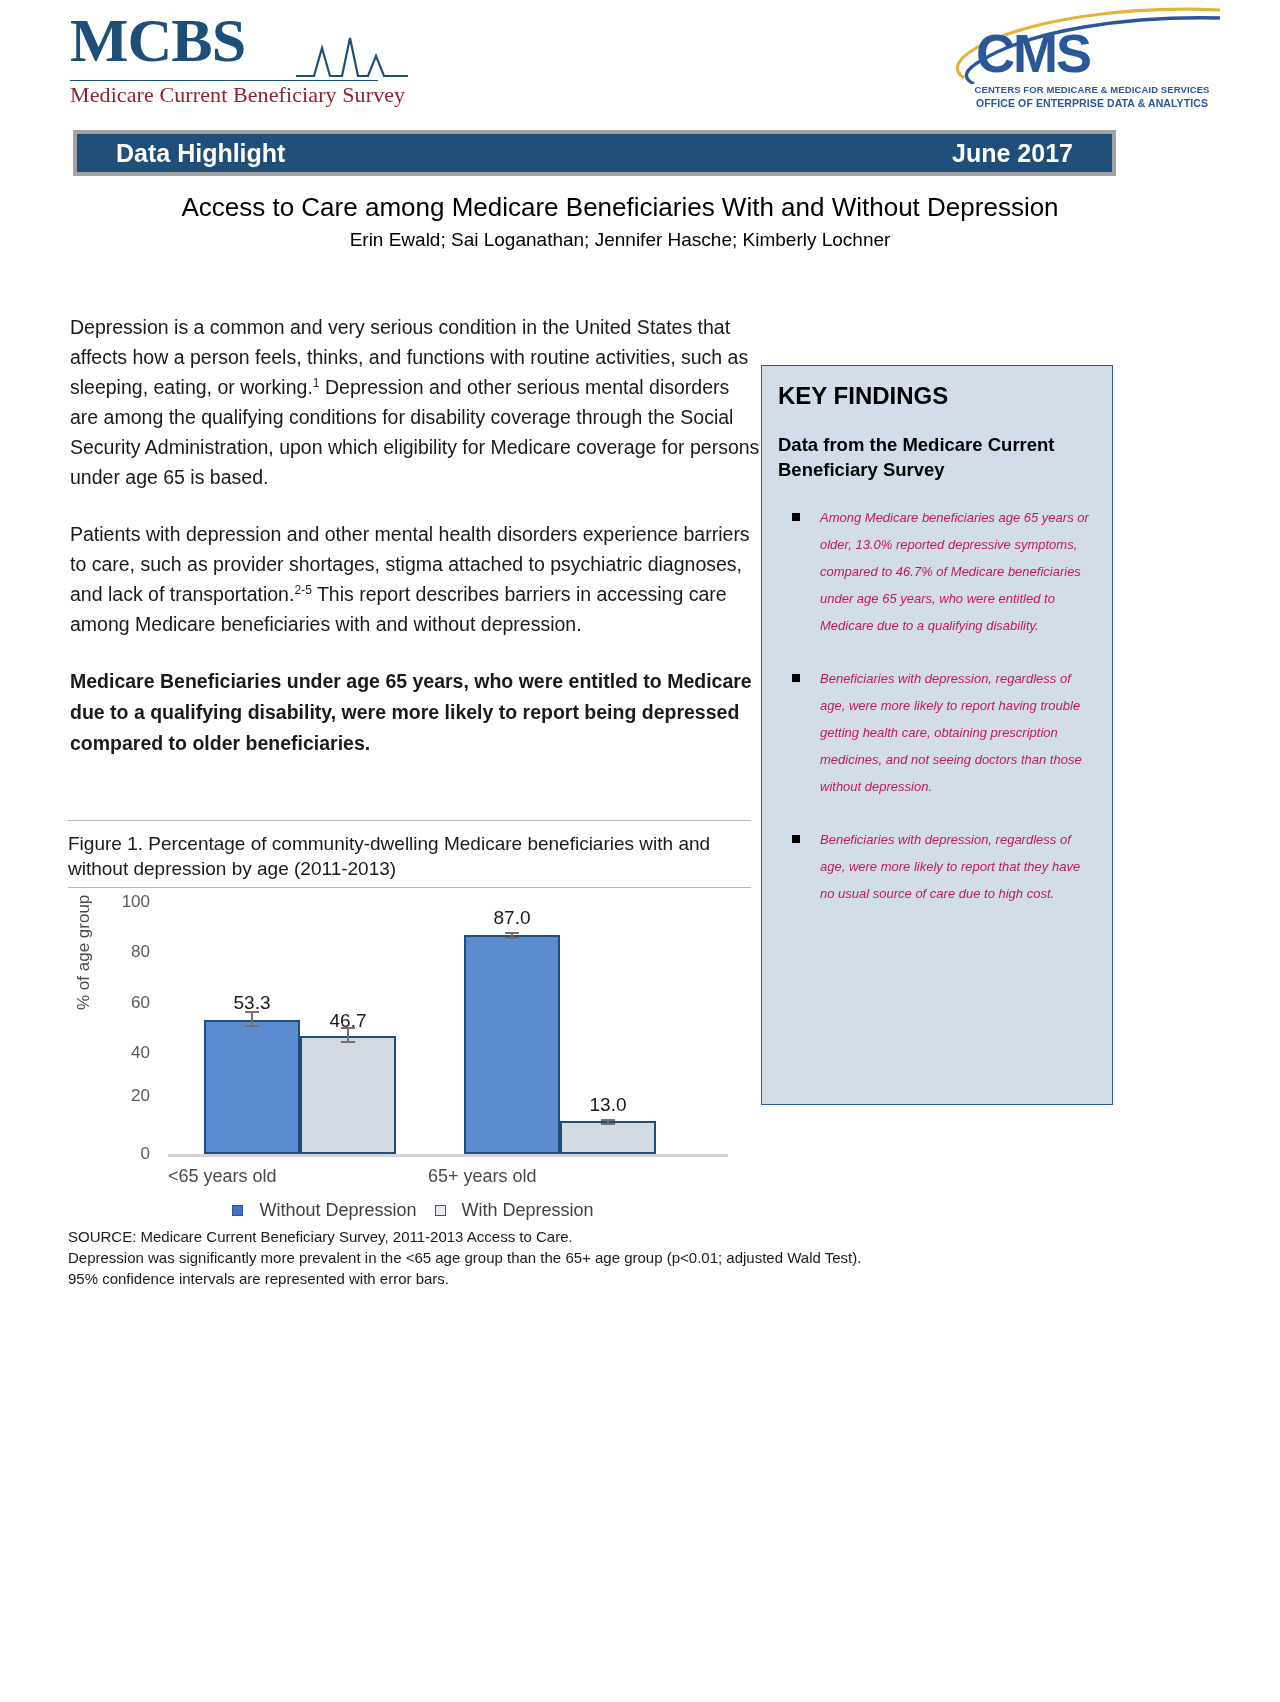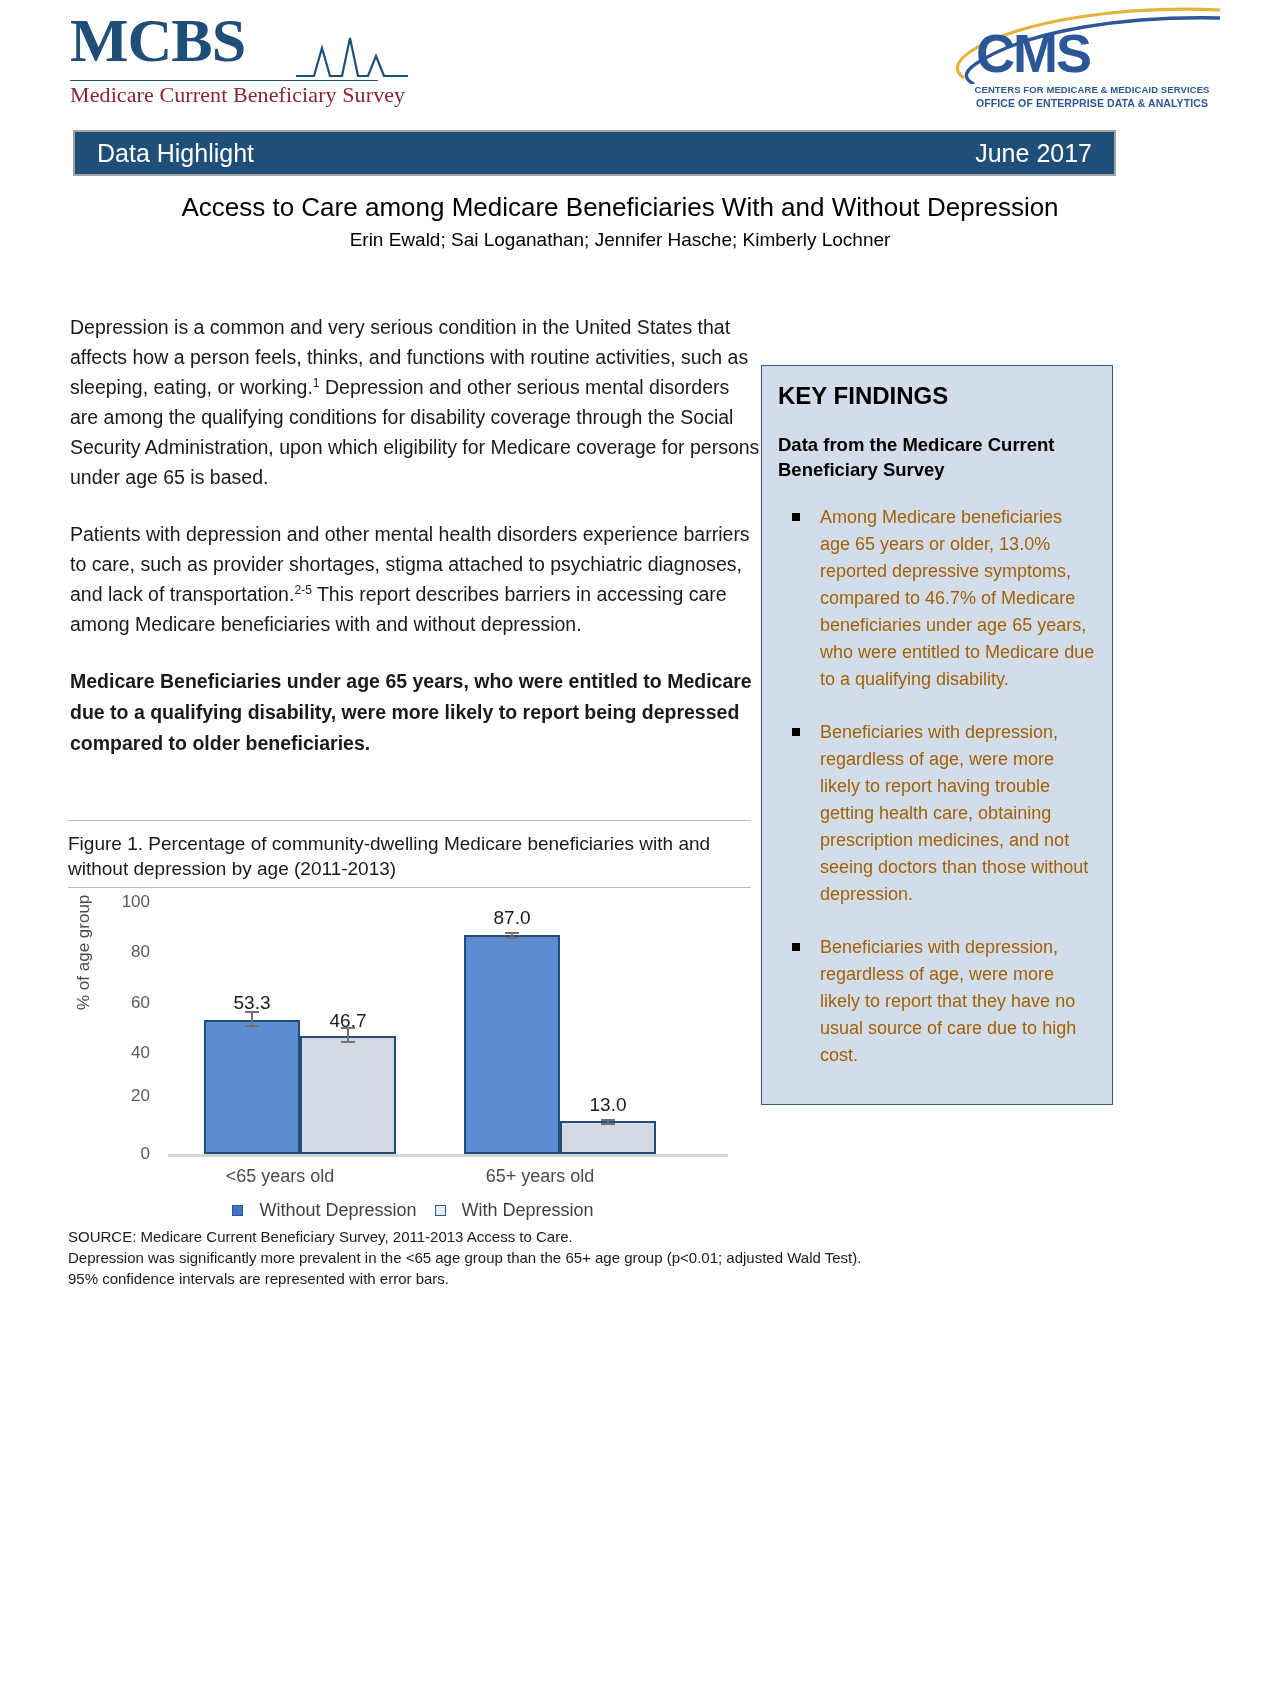--- a/index.html
+++ b/index.html
@@ -102,25 +102,26 @@
   }
 
   
   .banner {
     position: absolute;
     left: 73px;
     top: 130px;
     width: 1043px;
     height: 46px;
     background: #1F4E79;
-    border: 2px solid #a3a3a3;
+    border: 4px solid #a3a3a3;
     display: flex;
     align-items: center;
     justify-content: space-between;
-    padding: 0 22px;
+    padding: 0 39px;
+    font-weight: bold;
   }
   .banner span {
     color: #ffffff;
     font-size: 25px;
   }
 
   
   .title-block {
     position: absolute;
     left: 120px;
@@ -174,24 +175,25 @@
     font-size: 18.5px;
     font-weight: bold;
     line-height: 25px;
     color: #000;
     margin-bottom: 22px;
   }
   .kf-list { list-style: none; margin: 0; padding: 0; }
   .kf-item {
     position: relative;
     padding-left: 42px;
-    font-size: 18px;
+    font-size: 13px;
     line-height: 27px;
-    color: #a16207;
+    color: #be185d;
     margin-bottom: 26px;
+    font-style: italic;
   }
   .kf-bullet {
     position: absolute;
     left: 14px;
     top: 9px;
     width: 8px;
     height: 8px;
     background: #000;
   }
 
@@ -283,21 +285,20 @@
     position: absolute;
     height: 2px;
     width: 14px;
     background: #767171;
   }
   .x-label {
     position: absolute;
     top: 264px;
     font-size: 18px;
     color: #4a4a4a;
-    text-align: center;
     white-space: nowrap;
   }
   .legend {
     position: absolute;
     left: 0;
     top: 298px;
     width: 690px;
     display: flex;
     justify-content: center;
     gap: 18px;

